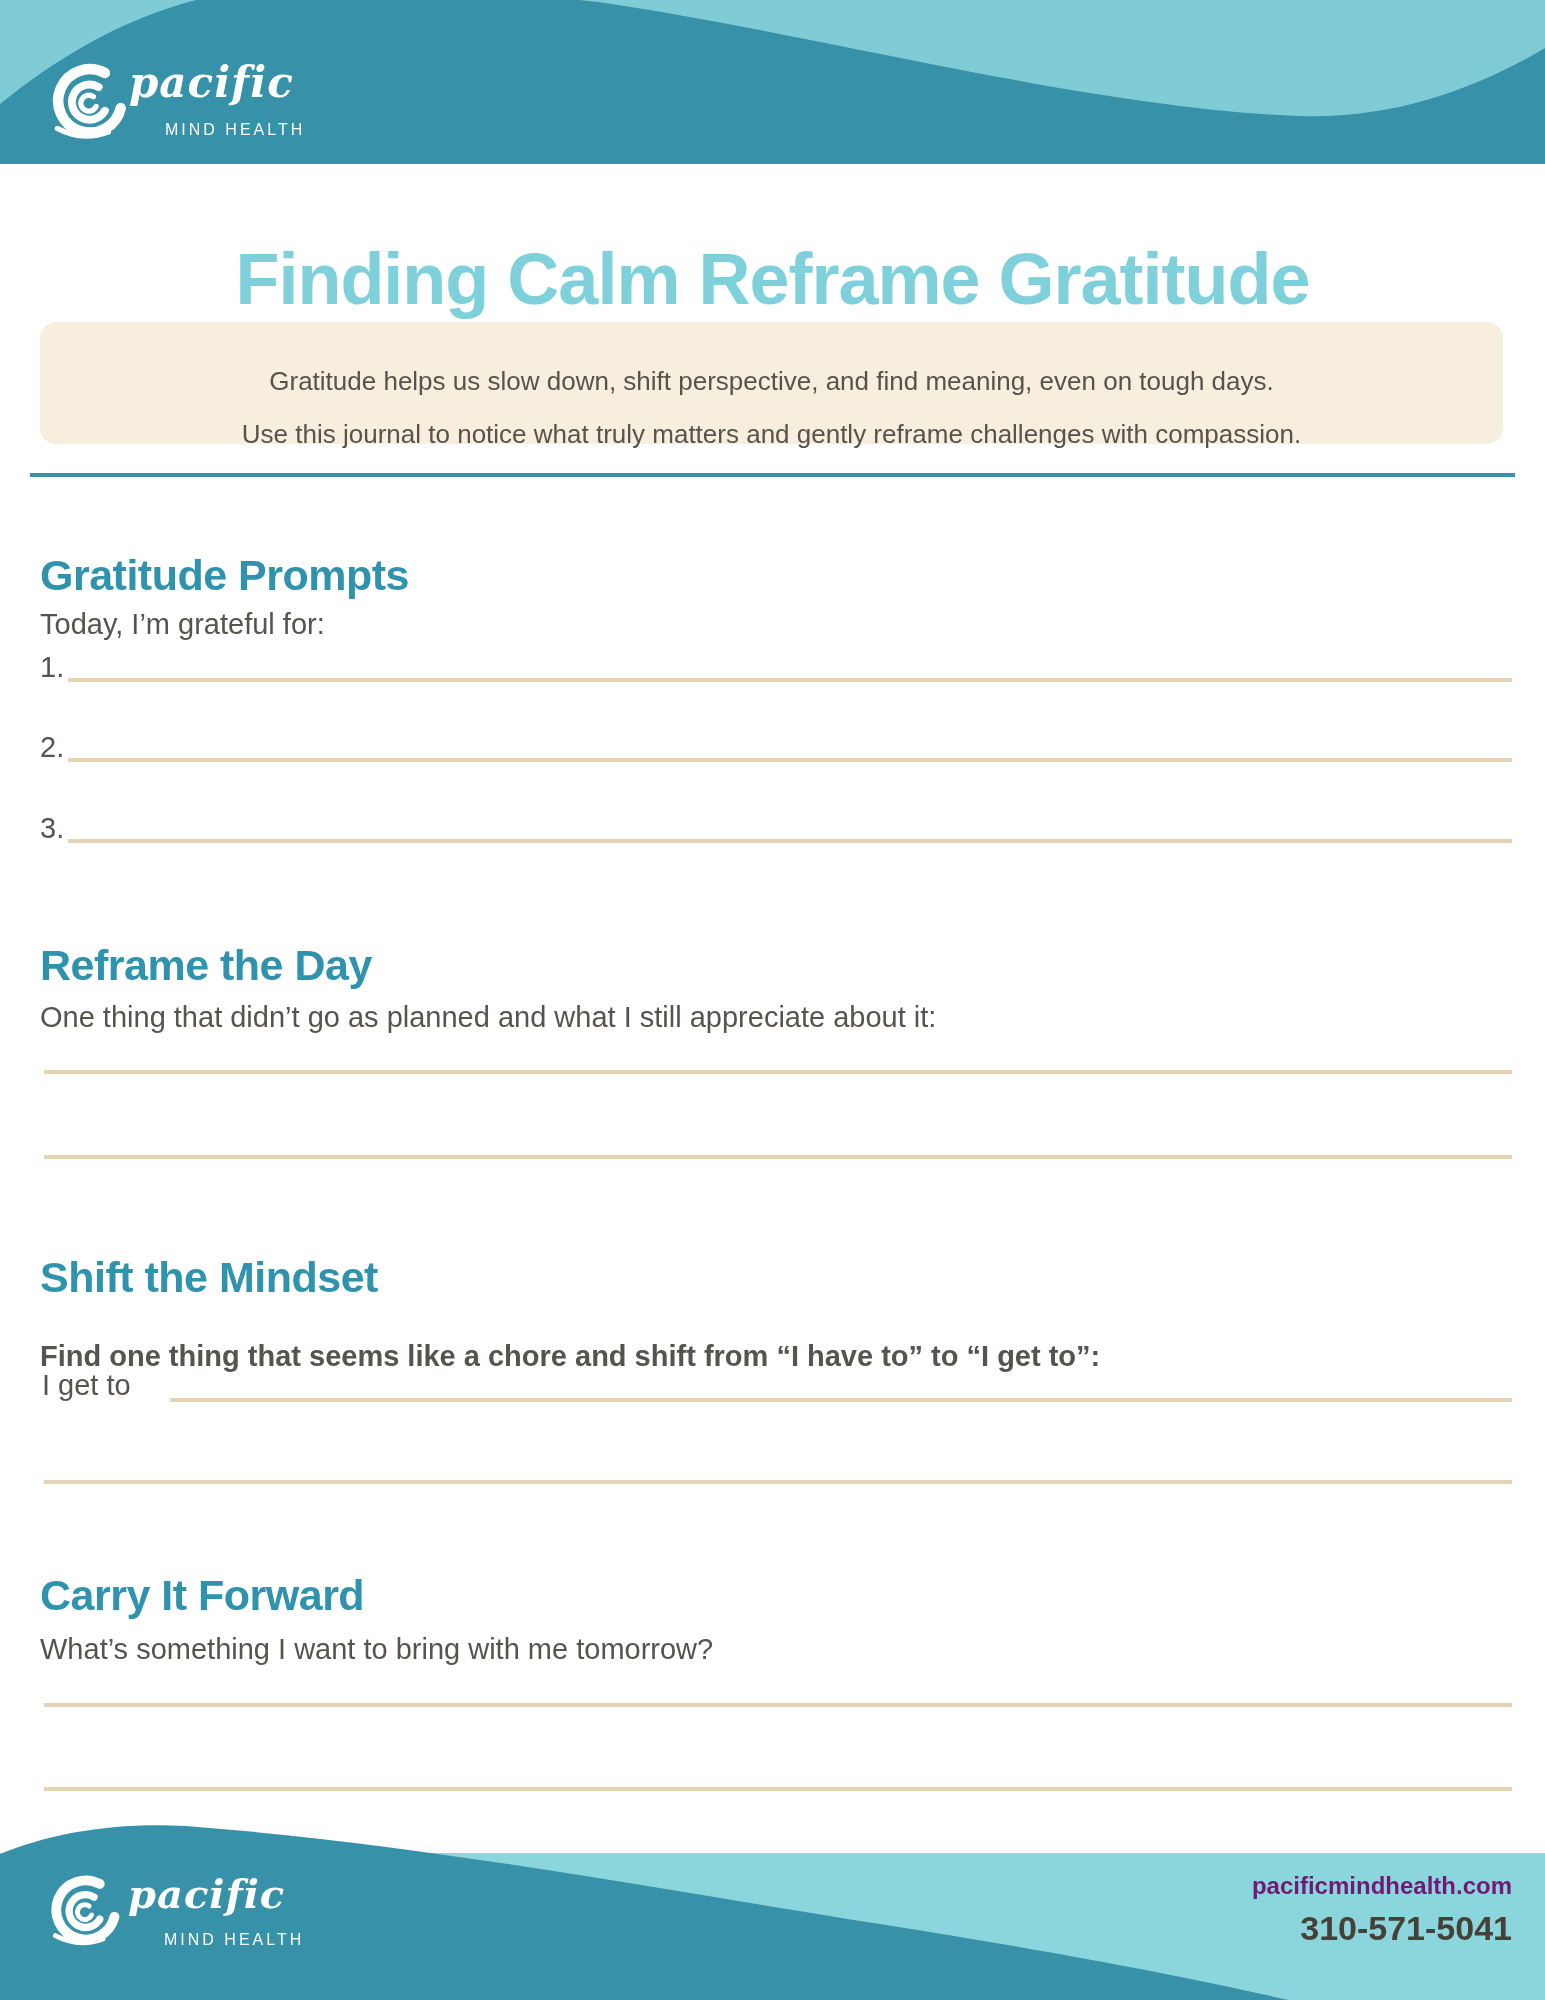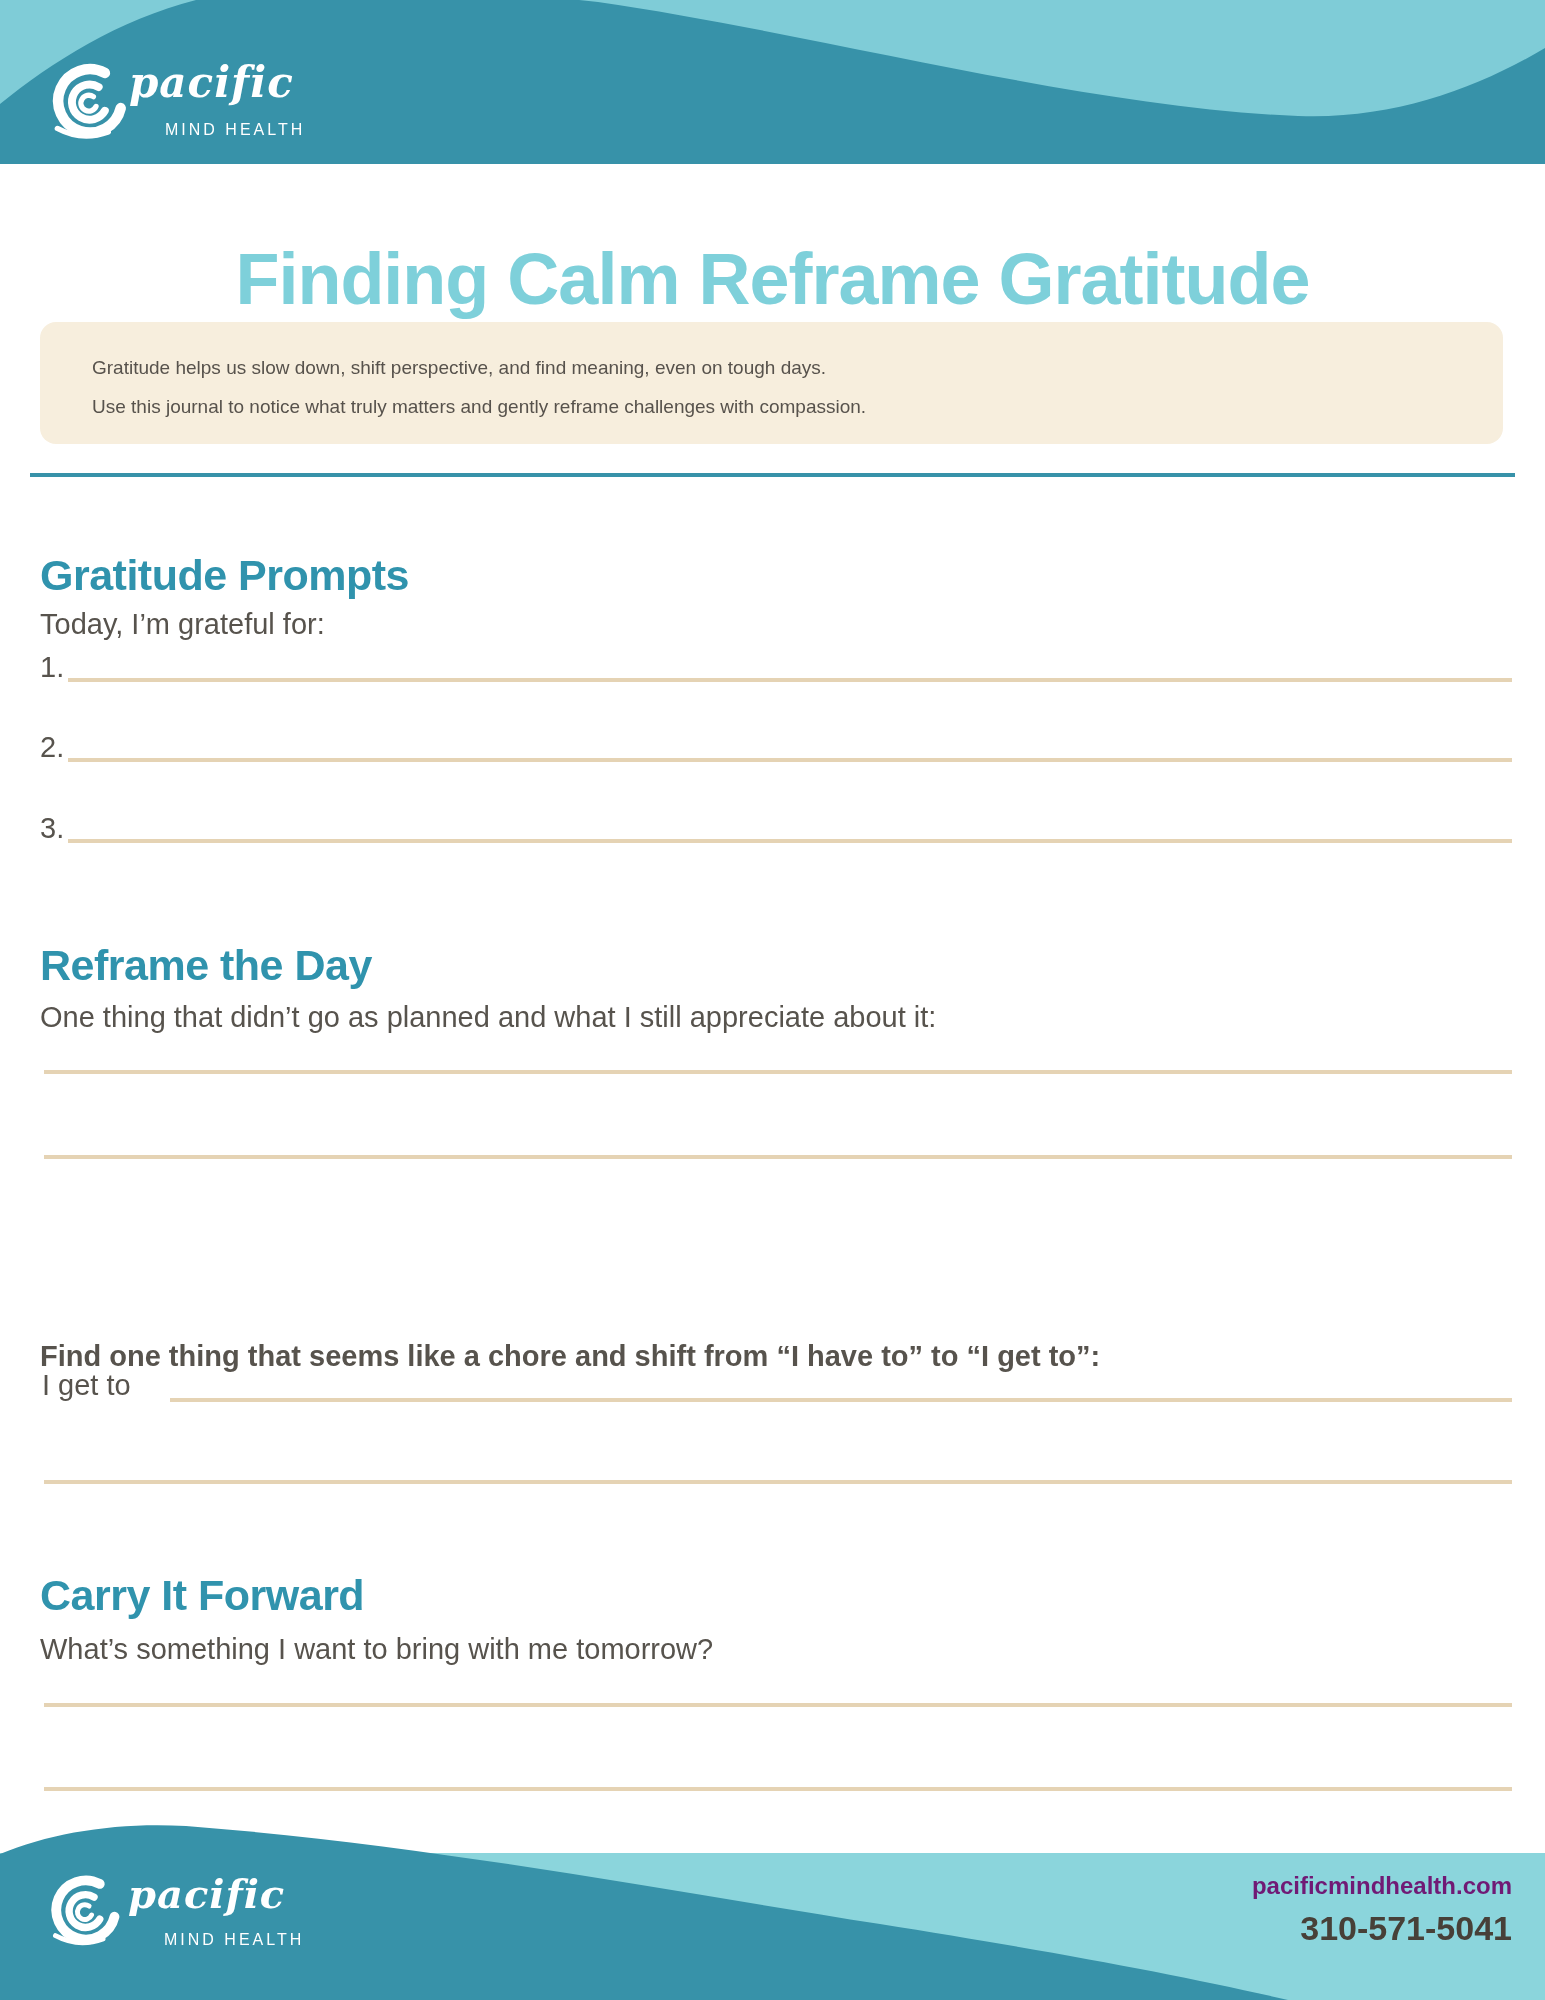--- a/index.html
+++ b/index.html
@@ -42,21 +42,21 @@
     text-align:center;
     font-size:72px;font-weight:bold;letter-spacing:-1px;
     color:#7ed0da;line-height:1.1;
   }
   .intro-box{
     position:absolute;top:322px;left:40px;width:1463px;height:122px;
     background:#f7eedd;border-radius:16px;
     box-sizing:border-box;padding:25px 50px;
   }
   .intro-box p{
-    margin:2px;font-size:19px;line-height:37px;color:#57524c;
+    margin:16px;font-size:26px;line-height:37px;color:#57524c;text-align:center;
   }
   .divider{
     position:absolute;top:473px;left:30px;width:1485px;height:4px;
     background:#3792a9;
   }
   
   .sec-heading{
     position:absolute;left:40px;
     font-size:43px;font-weight:bold;color:#3093ad;line-height:1;letter-spacing:-0.5px;
   }
@@ -139,20 +139,21 @@
   <div class="num-row" style="top:810px;">
     <span class="num">3.</span>
     <span class="wline"></span>
   </div>
 
   <h2 class="sec-heading" style="top:908px;">Reframe the Day</h2>
   <p class="sec-prompt" style="top:971px;">One thing that didn’t go as planned and what I still appreciate about it:</p>
   <div class="full-line" style="top:1070px;"></div>
   <div class="full-line" style="top:1155px;"></div>
 
+  <h2 class="sec-heading" style="top:1220px;">Shift the Mindset</h2>
   <p class="sec-prompt" style="top:1310px;font-weight:bold;">Find one thing that seems like a chore and shift from “I have to” to “I get to”:</p>
   <div class="inline-row" style="top:1368px;">
     <span class="inline-label">I get to</span>
     <span class="wline"></span>
   </div>
   <div class="full-line" style="top:1480px;"></div>
 
   <h2 class="sec-heading" style="top:1538px;">Carry It Forward</h2>
   <p class="sec-prompt" style="top:1603px;">What’s something I want to bring with me tomorrow?</p>
   <div class="full-line" style="top:1703px;"></div>

